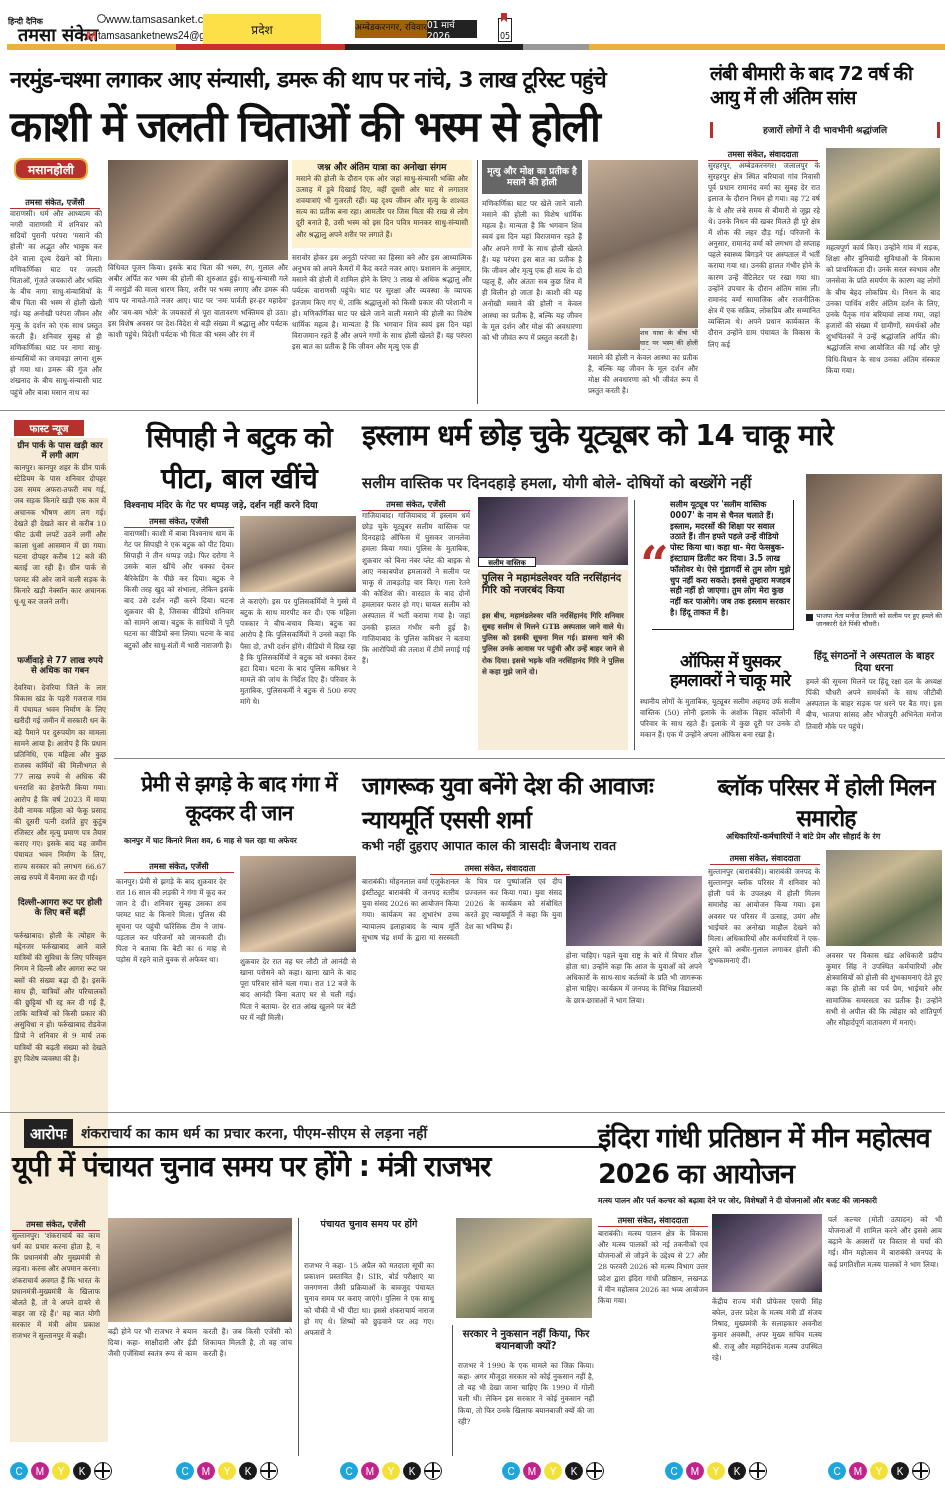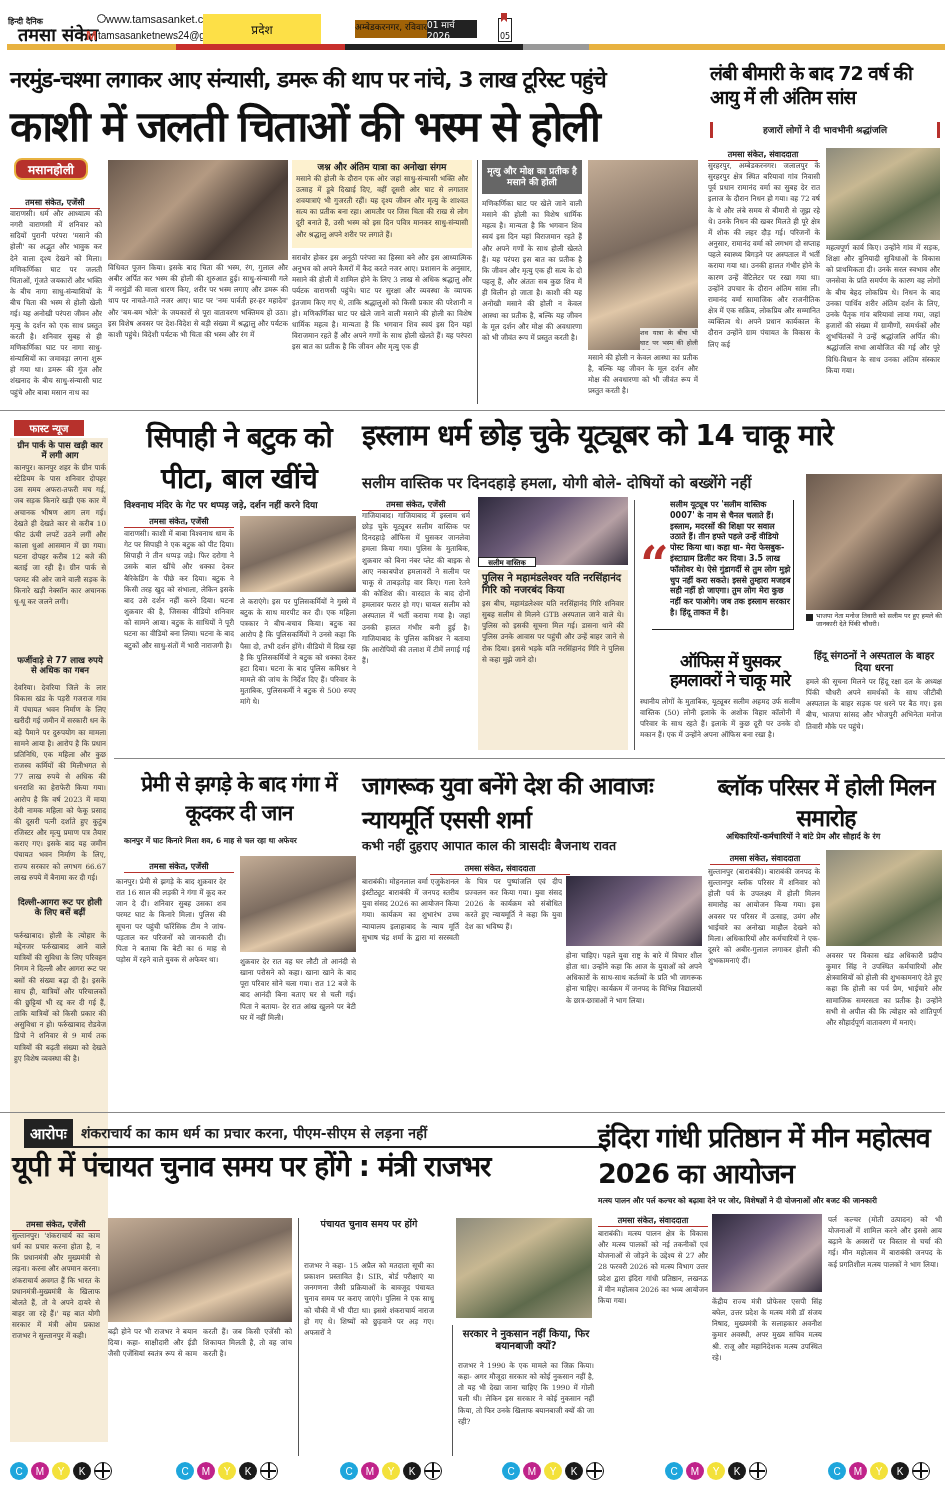--- a/index.html
+++ b/index.html
@@ -109,21 +109,21 @@
 <div class="abs hl" style="left:362px;top:420px;width:580px;font-size:29px;">इस्लाम धर्म छोड़ चुके यूट्यूबर को 14 चाकू मारे</div>
 <div class="abs sub" style="left:362px;top:474px;width:450px;font-size:15px;">सलीम वास्तिक पर दिनदहाड़े हमला, योगी बोले- दोषियों को बख्शेंगे नहीं</div>
 <div class="abs byline" style="left:362px;top:498px;width:108px;">तमसा संकेत, एजेंसी</div>
 <div class="abs body" style="left:362px;top:510px;width:108px;height:244px;">गाजियाबाद। गाजियाबाद में इस्लाम धर्म छोड़ चुके यूट्यूबर सलीम वास्तिक पर दिनदहाड़े ऑफिस में घुसकर जानलेवा हमला किया गया। पुलिस के मुताबिक, शुक्रवार को बिना नंबर प्लेट की बाइक से आए नकाबपोश हमलावरों ने सलीम पर चाकू से ताबड़तोड़ वार किए। गला रेतने की कोशिश की। वारदात के बाद दोनों हमलावर फरार हो गए। घायल सलीम को अस्पताल में भर्ती कराया गया है। जहां उनकी हालत गंभीर बनी हुई है। गाजियाबाद के पुलिस कमिश्नर ने बताया कि आरोपियों की तलाश में टीमें लगाई गई हैं।</div>
 <div class="abs photo c" style="left:478px;top:497px;width:150px;height:68px;"></div>
 <div class="abs" style="left:478px;top:557px;width:58px;height:10px;background:#fff;border:1px solid #222;font-size:7px;font-weight:bold;text-align:center;">
   <span>सलीम वास्तिक</span>
 </div>
 <div class="abs boxbeige" style="left:478px;top:570px;width:150px;height:180px;padding:2px 4px;">
   <div class="sub" style="font-size:10px;text-align:left;">पुलिस ने महामंडलेश्वर यति नरसिंहानंद गिरि को नजरबंद किया</div>
-  <div class="body" style="height:140px;margin-top:2px;">इस बीच, महामंडलेश्वर यति नरसिंहानंद गिरि शनिवार सुबह सलीम से मिलने GTB अस्पताल जाने वाले थे। पुलिस को इसकी सूचना मिल गई। डासना थाने की पुलिस उनके आवास पर पहुंची और उन्हें बाहर जाने से रोक दिया। इससे भड़के यति नरसिंहानंद गिरि ने पुलिस से कहा मुझे जाने दो।</div>
+  <div class="body" style="height:140px;margin-top:14px;font-weight:bold;">इस बीच, महामंडलेश्वर यति नरसिंहानंद गिरि शनिवार सुबह सलीम से मिलने GTB अस्पताल जाने वाले थे। पुलिस को इसकी सूचना मिल गई। डासना थाने की पुलिस उनके आवास पर पहुंची और उन्हें बाहर जाने से रोक दिया। इससे भड़के यति नरसिंहानंद गिरि ने पुलिस से कहा मुझे जाने दो।</div>
 </div>
 <div class="rule-v" style="left:634px;top:500px;height:250px;"></div>
 <div class="abs" style="left:640px;top:540px;font-size:50px;font-weight:bold;color:#b7312c;font-family:'DejaVu Serif',serif;line-height:1;">“</div>
 <div class="abs" style="left:652px;top:500px;width:142px;height:130px;border-bottom:1.5px solid #222;border-right:1.5px solid #222;padding-left:18px;">
   <div class="sub" style="font-size:8px;line-height:1.35;font-weight:bold;height:126px;overflow:hidden;">सलीम यूट्यूब पर 'सलीम वास्तिक 0007' के नाम से चैनल चलाते हैं। इस्लाम, मदरसों की शिक्षा पर सवाल उठाते हैं। तीन हफ्ते पहले उन्हें वीडियो पोस्ट किया था। कहा था- मेरा फेसबुक-इंस्टाग्राम डिलीट कर दिया। 3.5 लाख फॉलोवर थे। ऐसे गुंडागर्दी से तुम लोग मुझे चुप नहीं करा सकते। इससे तुम्हारा मजहब सही नहीं हो जाएगा। तुम लोग मेरा कुछ नहीं कर पाओगे। जब तक इस्लाम सरकार है। हिंदू ताकत में है।</div>
 </div>
 <div class="abs hl" style="left:660px;top:652px;width:140px;font-size:17px;text-align:center;">ऑफिस में घुसकर हमलावरों ने चाकू मारे</div>
 <div class="abs body" style="left:640px;top:696px;width:160px;height:58px;">स्थानीय लोगों के मुताबिक, यूट्यूबर सलीम अहमद उर्फ सलीम वास्तिक (50) लोनी इलाके के अशोक विहार कॉलोनी में परिवार के साथ रहते हैं। इलाके में कुछ दूरी पर उनके दो मकान हैं। एक में उन्होंने अपना ऑफिस बना रखा है।</div>
 <div class="abs photo" style="left:806px;top:474px;width:136px;height:136px;"></div>
 <div class="abs" style="left:806px;top:612px;width:136px;height:28px;display:flex;gap:3px;">

